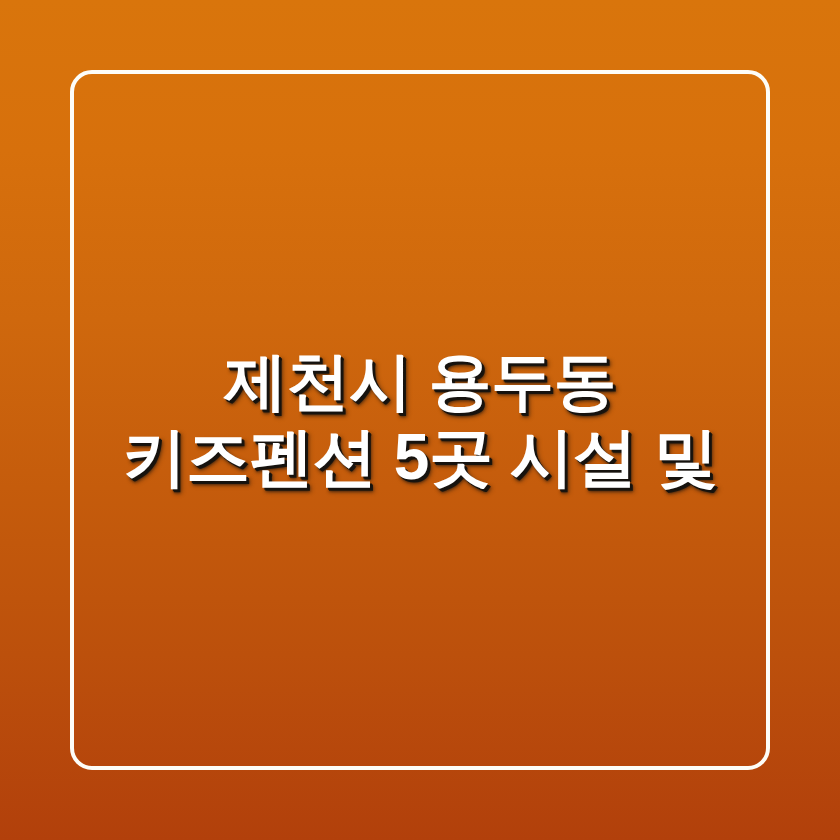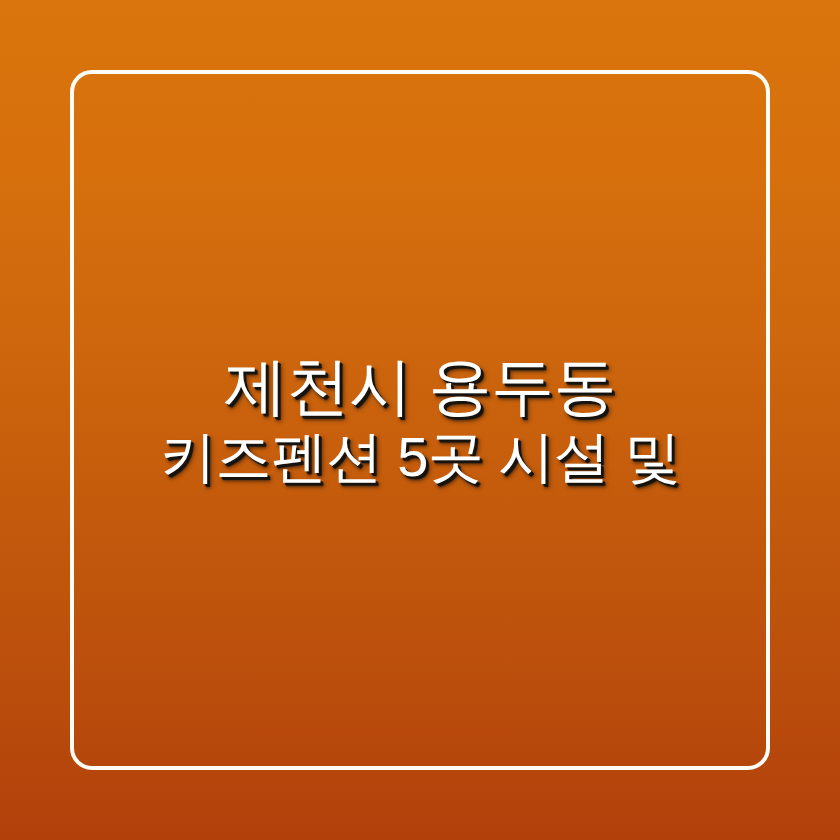--- a/index.html
+++ b/index.html
@@ -59,32 +59,32 @@
     box-sizing: border-box;
   }
 
   .headline-line {
     display: block;
     width: 100%;
     text-align: center;
     color: #ffffff;
     font-size: 63px;
     line-height: 1.19;
-    font-weight: 400;
+    font-weight: 700;
     letter-spacing: -0.5px;
     white-space: nowrap;
     text-shadow:
        3px  3px 0   rgba(22,18,14,0.92),
        3px  4px 3px rgba(22,18,14,0.55),
        2px  2px 0   rgba(22,18,14,0.92),
        4px  4px 5px rgba(22,18,14,0.40);
   }
 
   .headline-line.line-2 {
-    font-size: 56px;
+    font-size: 64px;
   }
 </style>
 </head>
 <body>
 
 <div id="thumbnail-card">
 
   <div class="card-background"></div>
 
   <div class="card-frame"></div>

